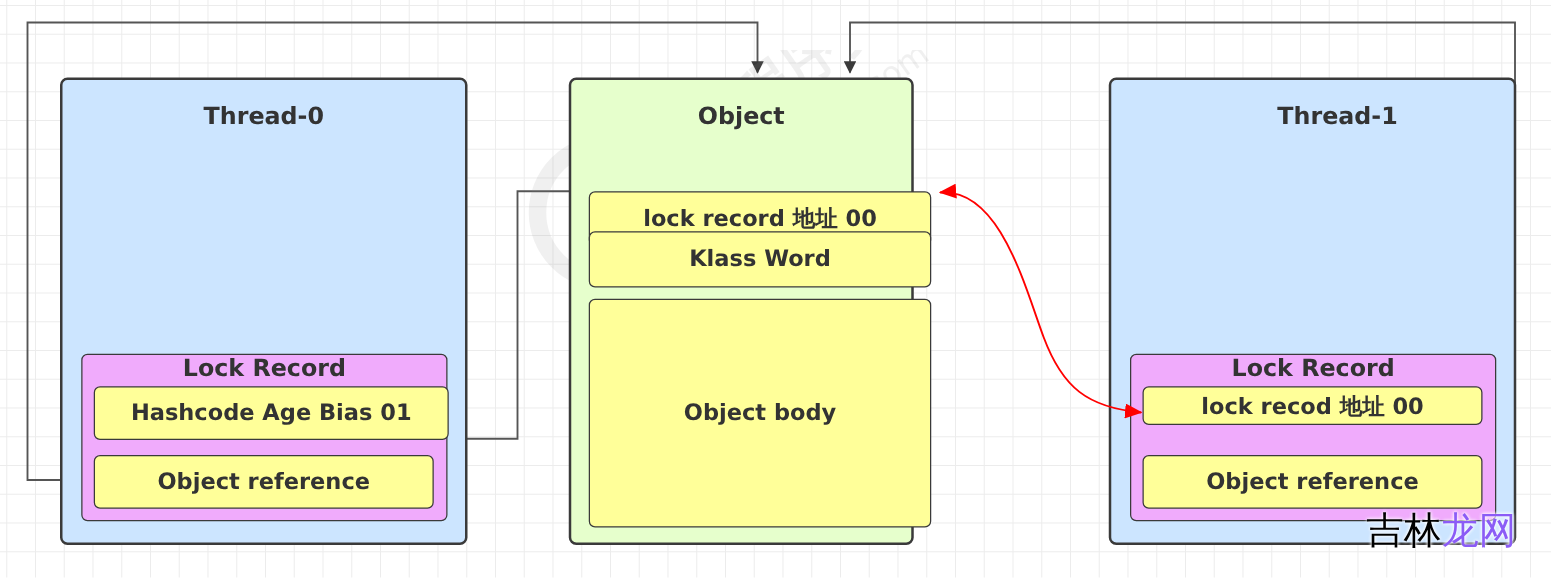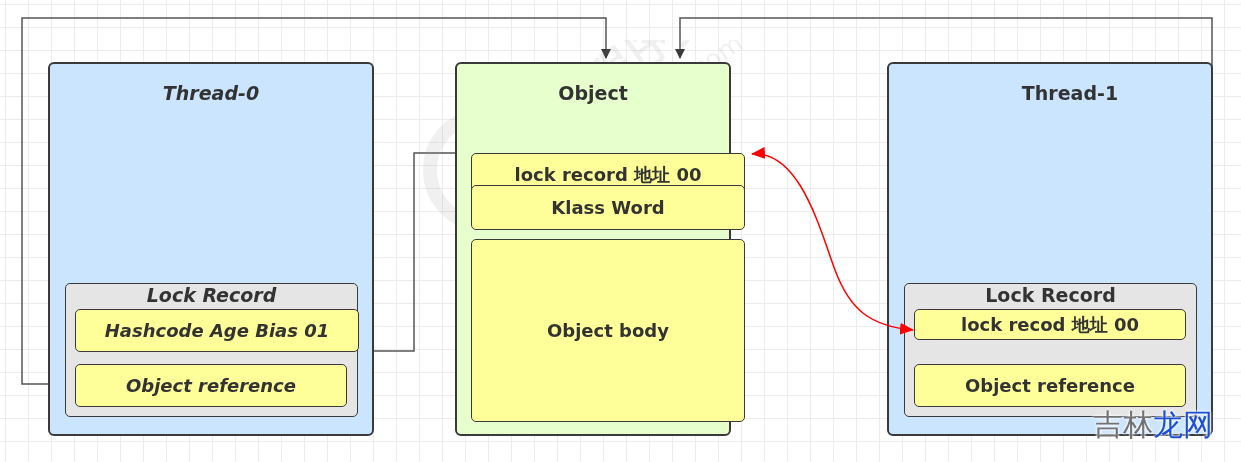--- a/index.html
+++ b/index.html
@@ -19,38 +19,38 @@
       border: 2.5px solid #3a3a3a; border-radius: 6px;
     }
     .thread { background: #cce5ff; }
     .object { background: #e6ffcc; }
     .title {
       position: absolute; left: 0; right: 0; text-align: center;
       font-weight: bold; font-size: 19px; color: #333333;
     }
     .lockrec {
       position: absolute; box-sizing: border-box;
-      background: #e5e5e5; border: 1.5px solid #3a3a3a; border-radius: 5px;
+      background: #f0abfc; border: 1.5px solid #3a3a3a; border-radius: 5px;
     }
     .lockrec .title { top: 0px; font-size: 19px; }
     .cell {
       position: absolute; box-sizing: border-box;
       background: #ffff99; border: 1.5px solid #3a3a3a; border-radius: 5px;
       display: flex; align-items: center; justify-content: center;
       font-weight: bold; font-size: 18px; color: #333333; white-space: nowrap;
     }
     svg.overlay { position: absolute; left: 0; top: 0; pointer-events: none; }
     .watermark {
       position: absolute; right: 28px; bottom: 22px;
       font-size: 30px; font-family: "DejaVu Sans", sans-serif;
       letter-spacing: 0px; line-height: 1;
       text-shadow: 0 0 3px #ffffff, 0 0 3px #ffffff;
     }
-    .wm1 { color: #737373; }
-    .wm2 { color: #1d4ed8; }
+    .wm1 { color: #000000; }
+    .wm2 { color: #8b5cf6; }
     .bgmark {
       position: absolute; left: 415px; top: 40px; width: 360px; height: 200px;
       pointer-events: none; opacity: 0.12;
     }
   </style>
 </head>
 <body>
 
 <svg class="overlay" width="1241" height="462">
   <defs>
@@ -68,21 +68,21 @@
 
   <path d="M472,153 H414 V351 H362" fill="none" stroke="#555555" stroke-width="1.5" marker-end="url(#arrDark)"></path>
 </svg>
 
 <svg class="bgmark" viewBox="0 0 360 200">
   <circle cx="70" cy="130" r="55" fill="none" stroke="#888" stroke-width="14"></circle>
   <text x="110" y="110" font-size="46" font-weight="bold" fill="#888" transform="rotate(-35 110 110)" font-family="DejaVu Sans, sans-serif">黑马程序员</text>
   <text x="140" y="140" font-size="26" fill="#888" transform="rotate(-35 140 140)" font-family="DejaVu Sans, sans-serif">www.itheima.com</text>
 </svg>
 
-<div class="box thread" style="left:48px; top:62px; width:326px; height:374px;font-style:italic;">
+<div class="box thread" style="left:48px; top:62px; width:326px; height:374px;">
   <div class="title" style="top:18px;">Thread-0</div>
   <div class="lockrec" style="left:15px; top:219px; width:293px; height:134px;">
     <div class="title">Lock Record</div>
     <div class="cell" style="left:9px; top:25px; width:284px; height:43px;">Hashcode Age Bias 01</div>
     <div class="cell" style="left:9px; top:80px; width:272px; height:43px;">Object reference</div>
   </div>
 </div>
 
 <div class="box object" style="left:455px; top:62px; width:276px; height:374px;">
   <div class="title" style="top:18px;">Object</div>

